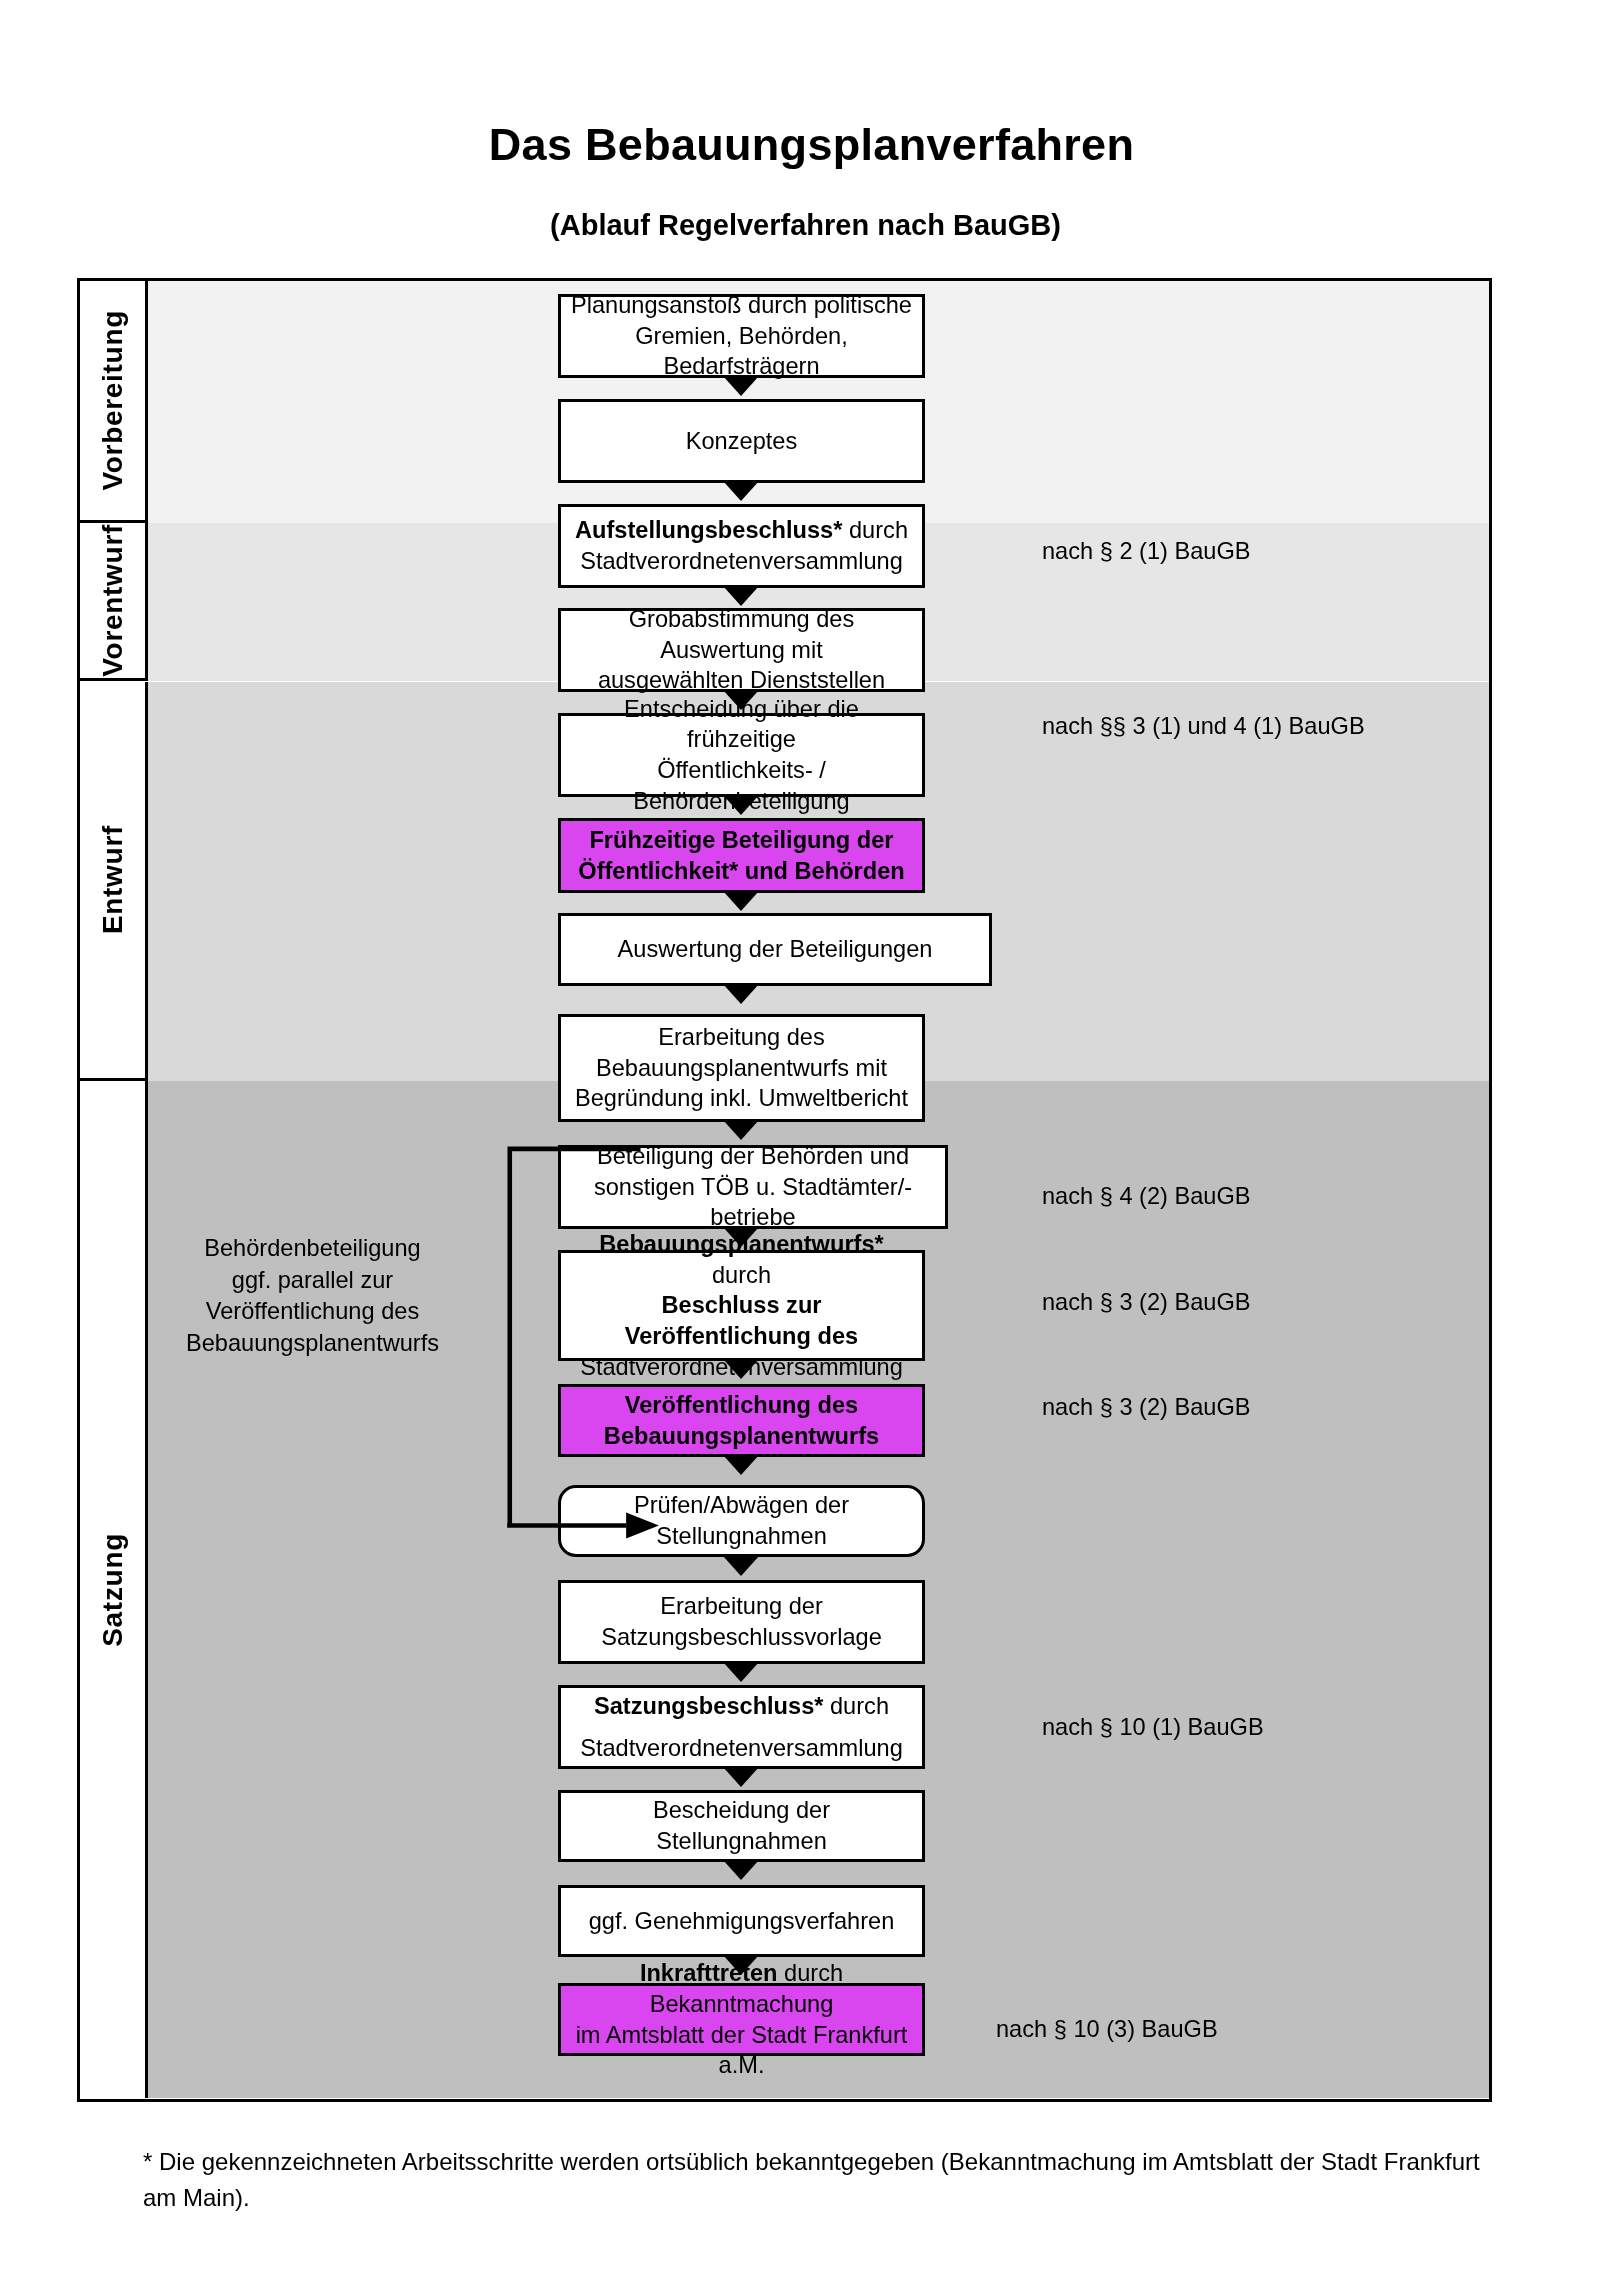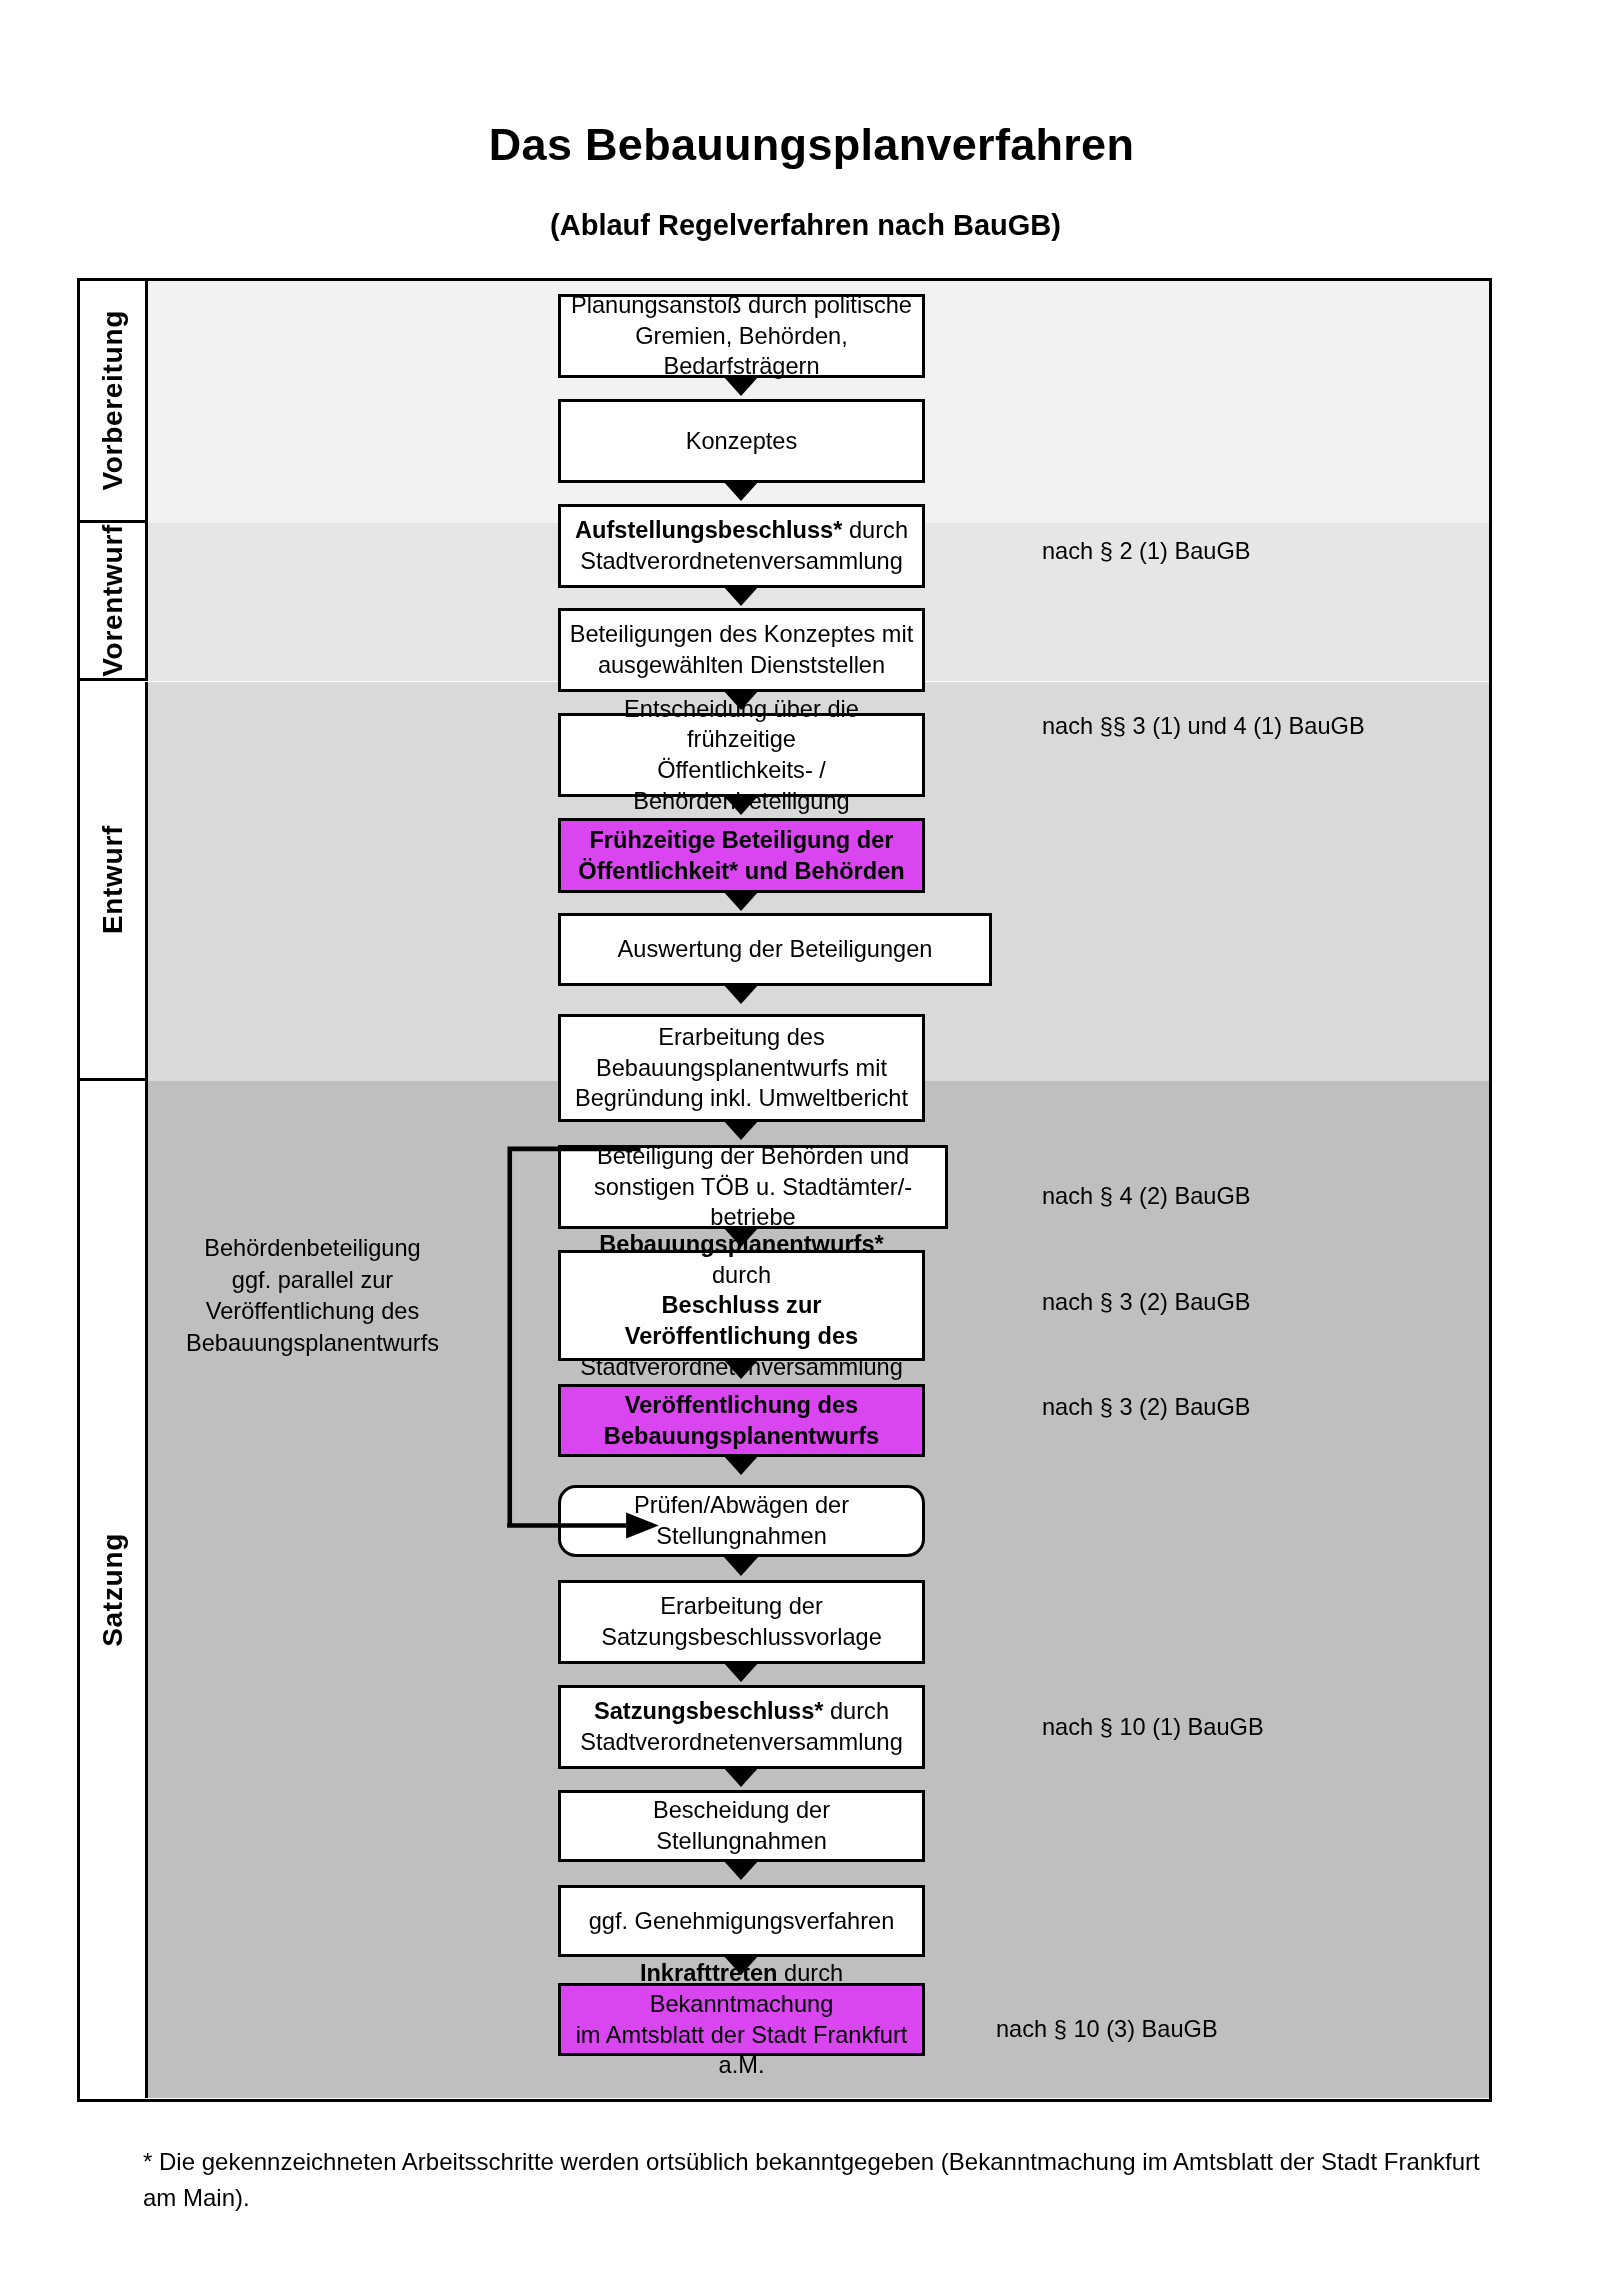--- a/index.html
+++ b/index.html
@@ -143,21 +143,21 @@
       <div class="pbox" style="left: 478px; top: 118px; width: 367px; height: 84px;">
         <div>Konzeptes</div>
       </div>
       <div class="arrow-down" style="left: 634px; top: 190px;"></div>
       <div class="pbox" style="left: 478px; top: 223px; width: 367px; height: 84px;">
         <div><b>Aufstellungsbeschluss*</b> durch</div>
         <div>Stadtverordnetenversammlung</div>
       </div>
       <div class="arrow-down" style="left: 634px; top: 295px;"></div>
       <div class="pbox" style="left: 478px; top: 327px; width: 367px; height: 84px;">
-        <div>Beteiligungen des Konzeptes mit</div>
+        <div>Grobabstimmung des Auswertung mit</div>
         <div>ausgewählten Dienststellen</div>
       </div>
       <div class="arrow-down" style="left: 634px; top: 399px;"></div>
       <div class="pbox" style="left: 478px; top: 432px; width: 367px; height: 84px;">
         <div>Entscheidung über die frühzeitige</div>
         <div>Öffentlichkeits- / Behördenbeteiligung</div>
       </div>
       <div class="arrow-down" style="left: 634px; top: 504px;"></div>
       <div class="pbox blue" style="left: 478px; top: 537px; width: 367px; height: 75px;">
         <div><b>Frühzeitige Beteiligung der</b></div>
@@ -192,21 +192,21 @@
       <div class="arrow-down" style="left: 634px; top: 1164px;"></div>
       <div class="pbox" style="left: 478px; top: 1204px; width: 367px; height: 72px; border-radius: 18px;">
         <div>Prüfen/Abwägen der Stellungnahmen</div>
       </div>
       <div class="arrow-down" style="left: 634px; top: 1265px;"></div>
       <div class="pbox" style="left: 478px; top: 1299px; width: 367px; height: 84px;">
         <div>Erarbeitung der</div>
         <div>Satzungsbeschlussvorlage</div>
       </div>
       <div class="arrow-down" style="left: 634px; top: 1371px;"></div>
-      <div class="pbox" style="left: 478px; top: 1404px; width: 367px; height: 84px;">
+      <div class="pbox" style="left: 478px; top: 1404px; width: 367px; height: 84px; justify-content: space-between;">
         <div><b>Satzungsbeschluss*</b> durch</div>
         <div>Stadtverordnetenversammlung</div>
       </div>
       <div class="arrow-down" style="left: 634px; top: 1476px;"></div>
       <div class="pbox" style="left: 478px; top: 1509px; width: 367px; height: 72px;">
         <div>Bescheidung der Stellungnahmen</div>
       </div>
       <div class="arrow-down" style="left: 634px; top: 1569px;"></div>
       <div class="pbox" style="left: 478px; top: 1604px; width: 367px; height: 72px;">
         <div>ggf. Genehmigungsverfahren</div>

